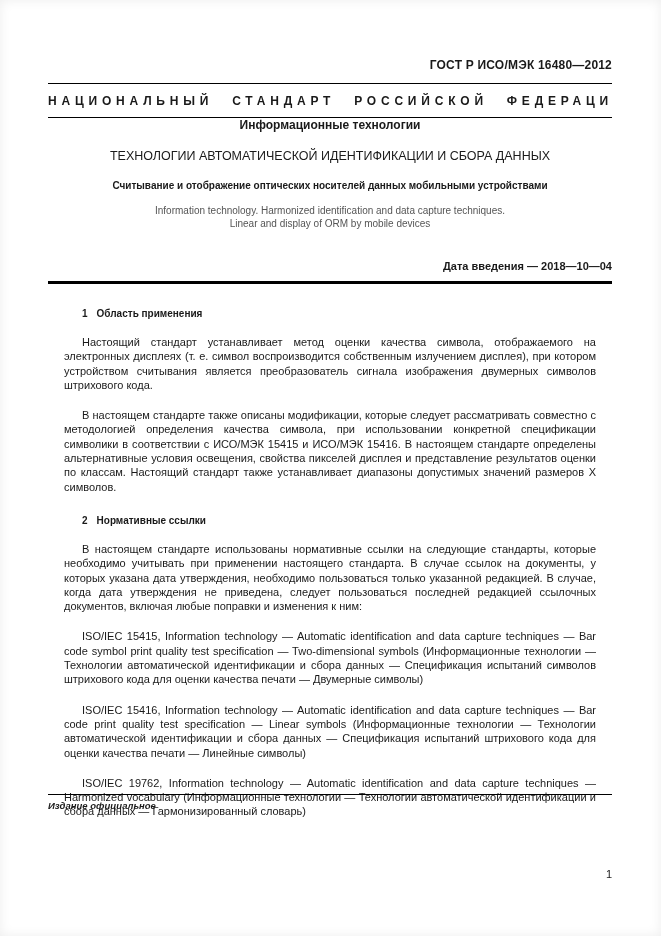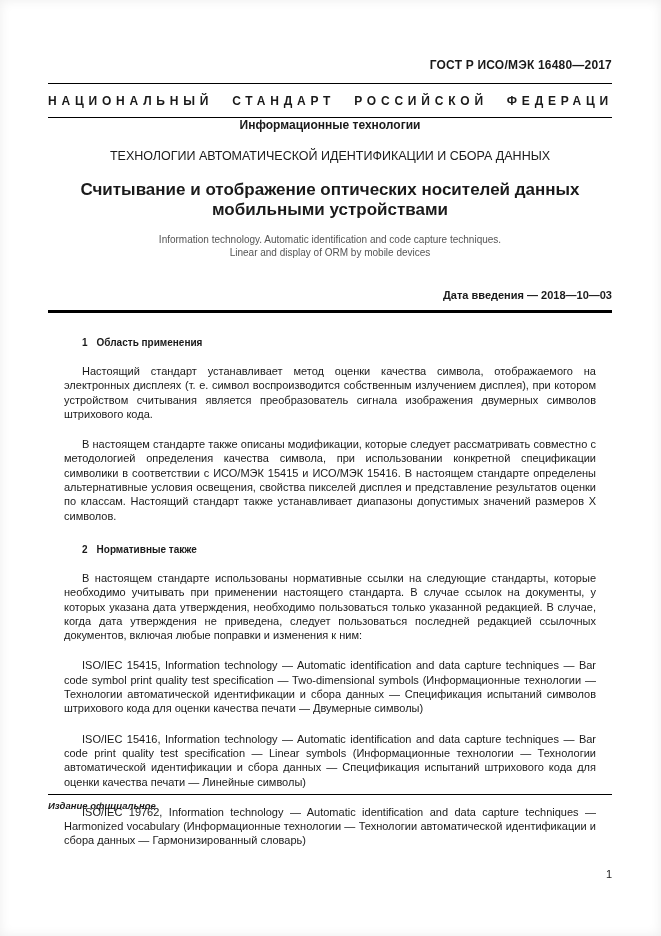--- a/index.html
+++ b/index.html
@@ -57,21 +57,21 @@
   .title-main{
     margin-top:17px;
     text-align:center;
     font-weight:normal;
     font-size:12.5px;
   }
   .title-sub{
     margin-top:17px;
     text-align:center;
     font-weight:bold;
-    font-size:17px;
+    font-size:10px;
   }
   .title-en{
     margin-top:13px;
     text-align:center;
     color:var(--muted);
     font-size:10px;
     line-height:1.3;
   }
   .effective-date{
     margin-top:30px;
@@ -126,56 +126,56 @@
     right:49px;
     top:868px;
     font-size:11px;
   }
 </style>
 </head>
 <body>
 
 <div class="page">
 
-  <div class="doc-code">ГОСТ Р ИСО/МЭК 16480—2017</div>
+  <div class="doc-code">ГОСТ Р ИСО/МЭК 16480—2012</div>
 
   <hr class="rule-thin">
 
   <div class="banner">НАЦИОНАЛЬНЫЙ СТАНДАРТ РОССИЙСКОЙ ФЕДЕРАЦИИ</div>
 
   <hr class="rule-thin" style="margin-top:0;">
 
   <div class="subject">Информационные технологии</div>
 
   <div class="title-main">ТЕХНОЛОГИИ АВТОМАТИЧЕСКОЙ ИДЕНТИФИКАЦИИ И СБОРА ДАННЫХ</div>
 
   <div class="title-sub">Считывание и отображение оптических носителей данных мобильными устройствами</div>
 
   <div class="title-en">
-    <div>Information technology. Automatic identification and code capture techniques.</div>
+    <div>Information technology. Harmonized identification and data capture techniques.</div>
     <div>Linear and display of ORM by mobile devices</div>
   </div>
 
-  <div class="effective-date">Дата введения — 2018—10—03</div>
+  <div class="effective-date">Дата введения — 2018—10—04</div>
 
   <hr class="rule-thick">
 
   <div class="section">
     <div class="section-heading">
       <span class="num">1</span><span>Область применения</span>
     </div>
     <div class="body-text">
       <p>Настоящий стандарт устанавливает метод оценки качества символа, отображаемого на электронных дисплеях (т. е. символ воспроизводится собственным излучением дисплея), при котором устройством считывания является преобразователь сигнала изображения двумерных символов штрихового кода.</p>
       <p>В настоящем стандарте также описаны модификации, которые следует рассматривать совместно с методологией определения качества символа, при использовании конкретной спецификации символики в соответствии с ИСО/МЭК 15415 и ИСО/МЭК 15416. В настоящем стандарте определены альтернативные условия освещения, свойства пикселей дисплея и представление результатов оценки по классам. Настоящий стандарт также устанавливает диапазоны допустимых значений размеров X символов.</p>
     </div>
   </div>
 
   <div class="section">
     <div class="section-heading">
-      <span class="num">2</span><span>Нормативные также</span>
+      <span class="num">2</span><span>Нормативные ссылки</span>
     </div>
     <div class="body-text">
       <p>В настоящем стандарте использованы нормативные ссылки на следующие стандарты, которые необходимо учитывать при применении настоящего стандарта. В случае ссылок на документы, у которых указана дата утверждения, необходимо пользоваться только указанной редакцией. В случае, когда дата утверждения не приведена, следует пользоваться последней редакцией ссылочных документов, включая любые поправки и изменения к ним:</p>
       <p>ISO/IEC 15415, Information technology — Automatic identification and data capture techniques — Bar code symbol print quality test specification — Two-dimensional symbols (Информационные технологии — Технологии автоматической идентификации и сбора данных — Спецификация испытаний символов штрихового кода для оценки качества печати — Двумерные символы)</p>
       <p>ISO/IEC 15416, Information technology — Automatic identification and data capture techniques — Bar code print quality test specification — Linear symbols (Информационные технологии — Технологии автоматической идентификации и сбора данных — Спецификация испытаний штрихового кода для оценки качества печати — Линейные символы)</p>
       <p>ISO/IEC 19762, Information technology — Automatic identification and data capture techniques — Harmonized vocabulary (Информационные технологии — Технологии автоматической идентификации и сбора данных — Гармонизированный словарь)</p>
     </div>
   </div>
 
   <div class="footer">

